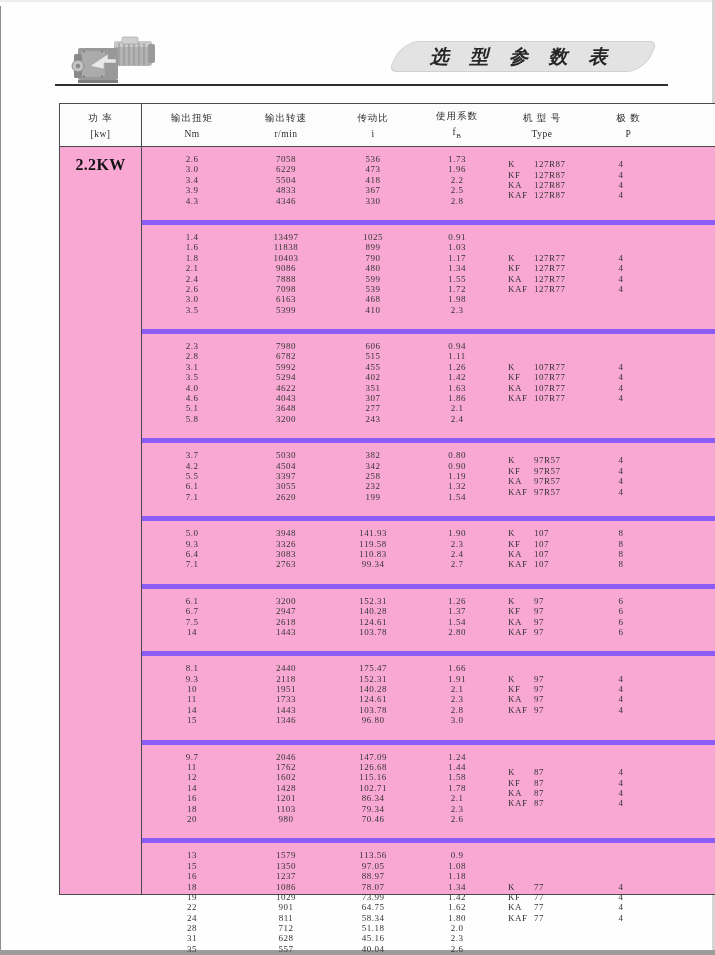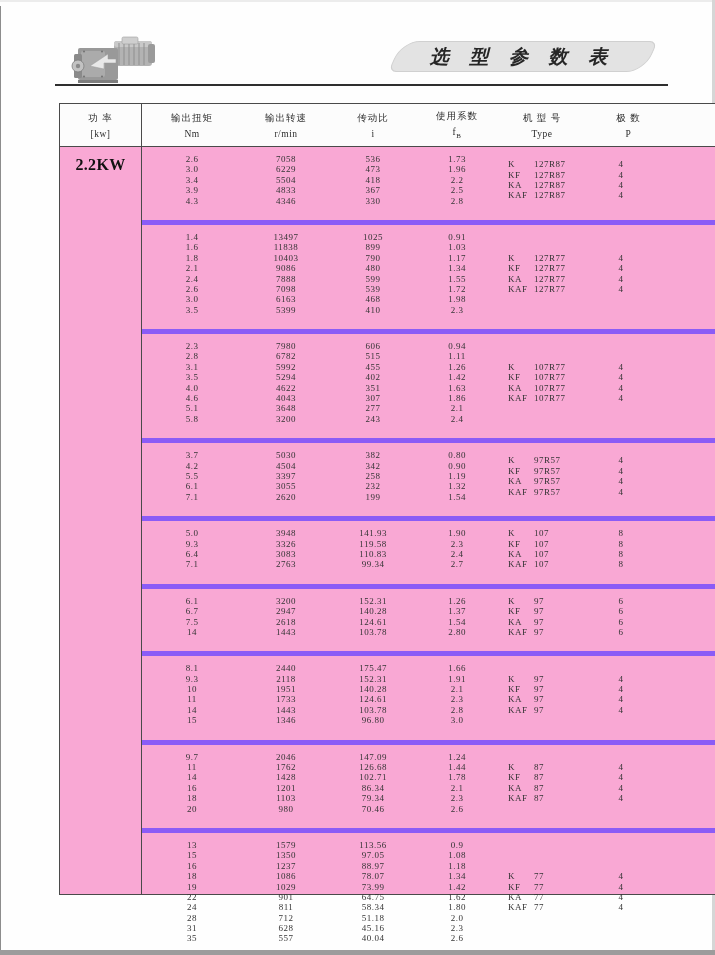--- a/index.html
+++ b/index.html
@@ -575,20 +575,26 @@
                 <span class="c">147.09</span>
                 <span class="c">1.24</span>
               </div>
               <div class="nrow">
                 <span class="c">11</span>
                 <span class="c">1762</span>
                 <span class="c">126.68</span>
                 <span class="c">1.44</span>
               </div>
               <div class="nrow">
+                <span class="c">12</span>
+                <span class="c">1602</span>
+                <span class="c">115.16</span>
+                <span class="c">1.58</span>
+              </div>
+              <div class="nrow">
                 <span class="c">14</span>
                 <span class="c">1428</span>
                 <span class="c">102.71</span>
                 <span class="c">1.78</span>
               </div>
               <div class="nrow">
                 <span class="c">16</span>
                 <span class="c">1201</span>
                 <span class="c">86.34</span>
                 <span class="c">2.1</span>

